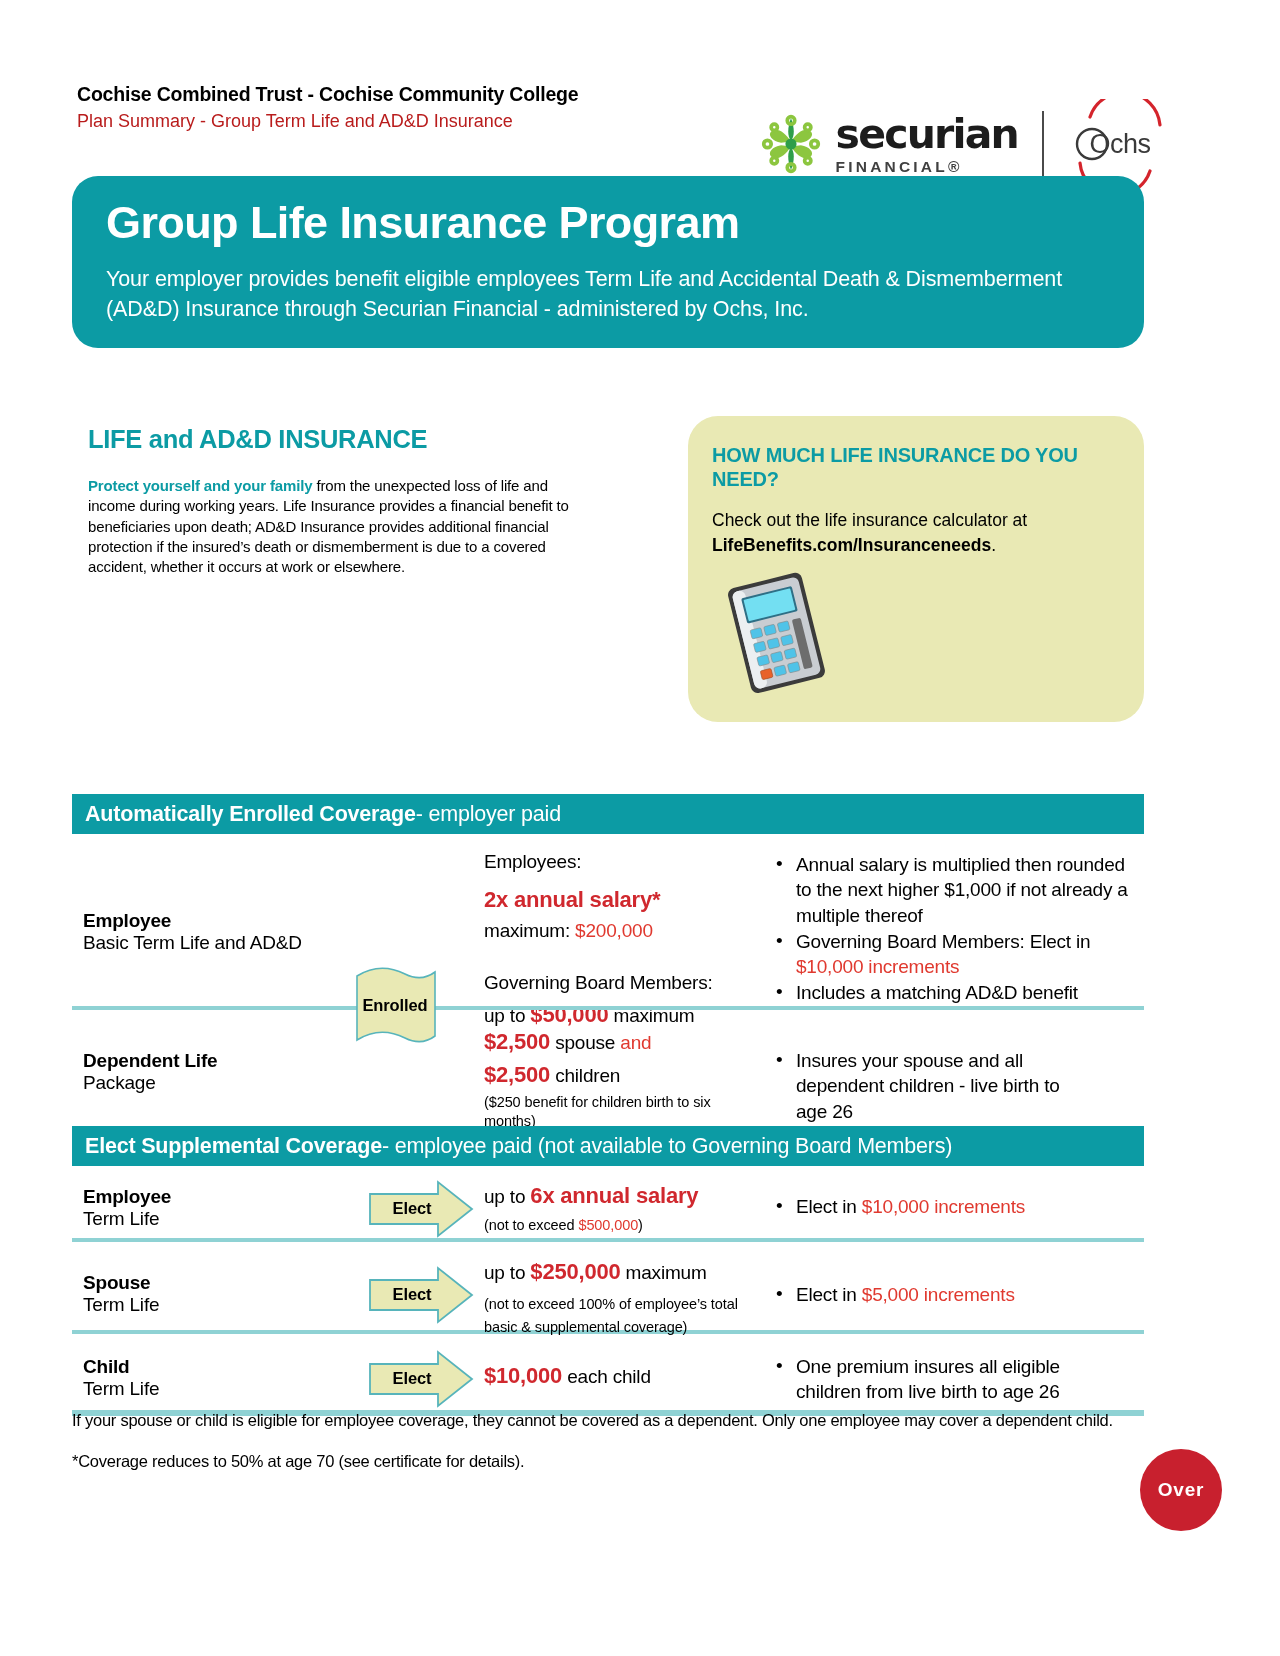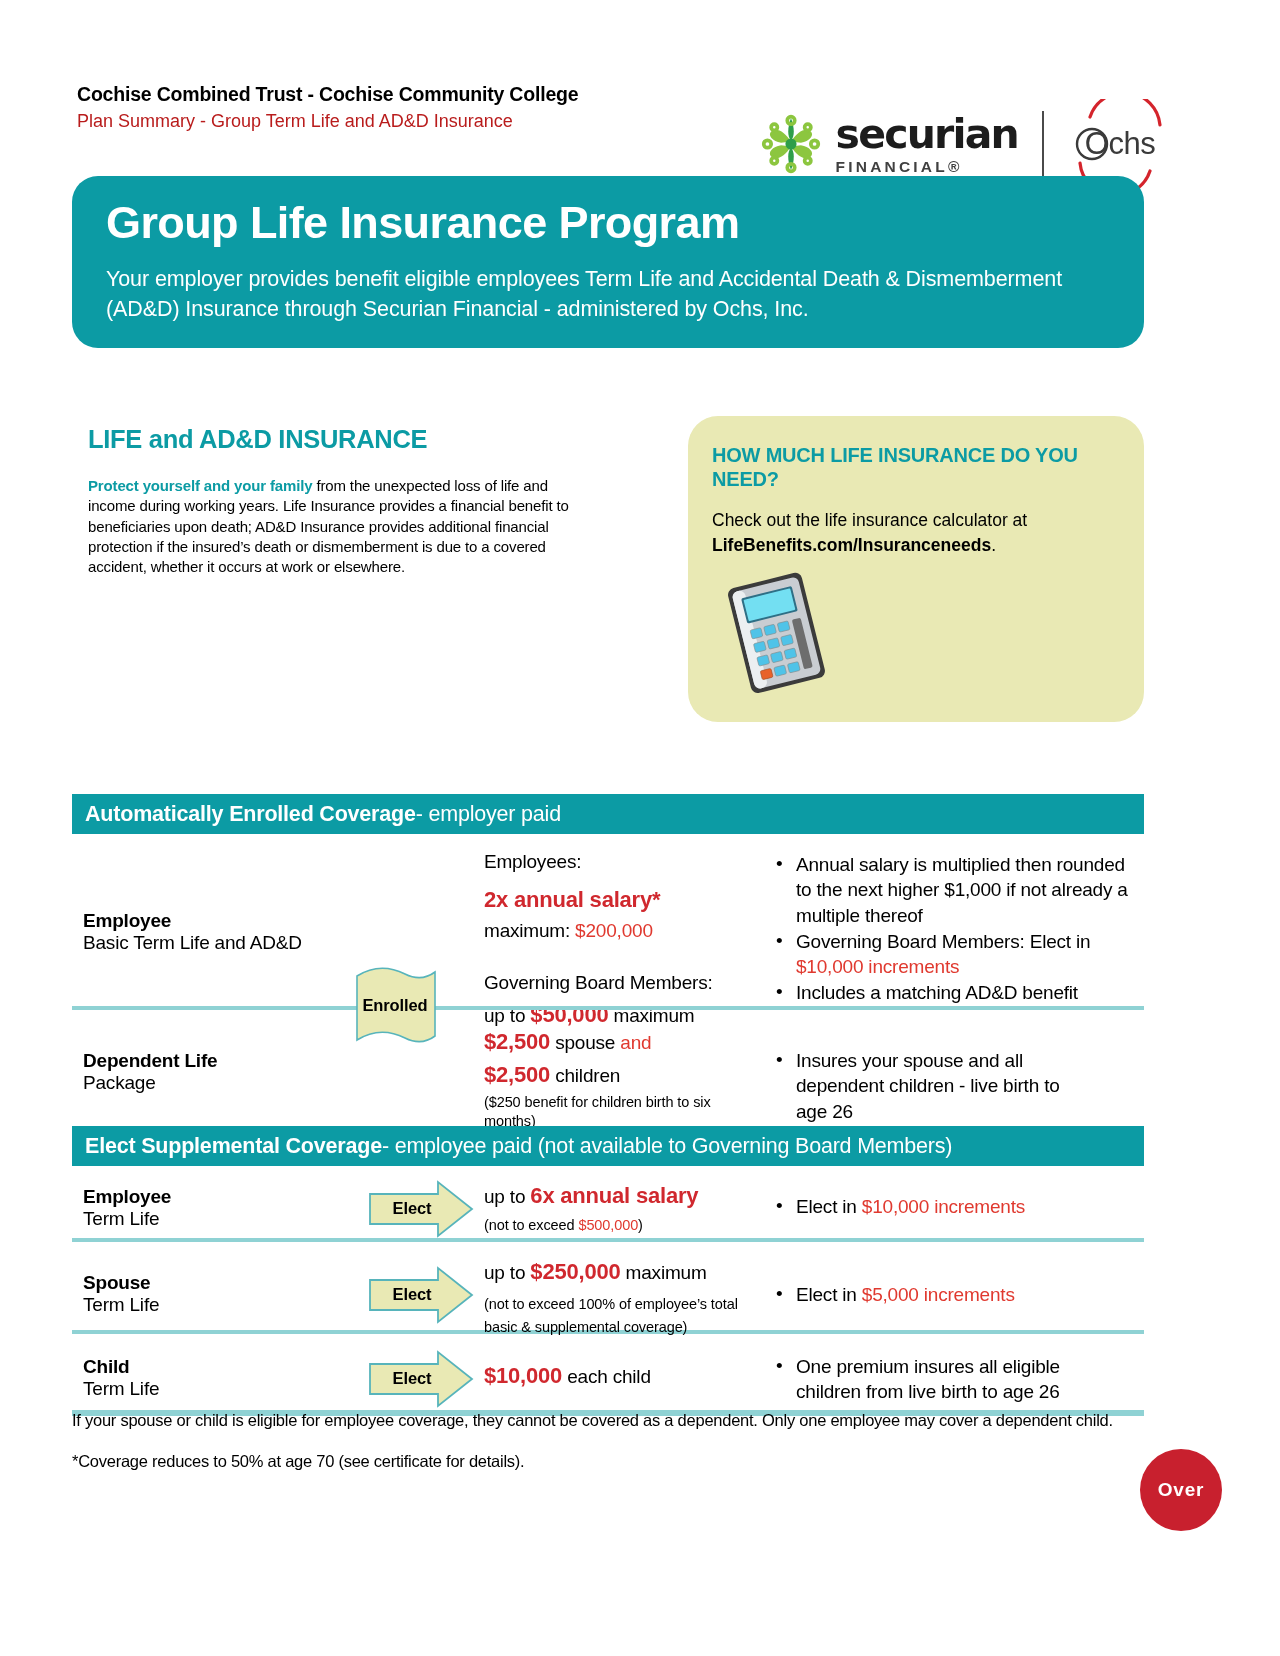--- a/index.html
+++ b/index.html
@@ -38,21 +38,21 @@
   .securian-fin {
     font-size: 15.5px; font-weight: bold; letter-spacing: 3.2px; color: #404040;
     margin-top: 4px; font-family: Liberation Sans, sans-serif;
   }
   .logo-div {
     width: 2px; height: 66px; background: #4a4a4a; margin: 0 24px;
   }
   .ochs-wrap { position: relative; width: 104px; height: 90px; }
   .ochs-txt {
     position: absolute; left: 50%; top: 50%; transform: translate(-50%,-50%);
-    font-size: 31px; color: #3a3a3a; letter-spacing: -0.5px;
+    font-size: 27px; color: #3a3a3a; letter-spacing: -0.5px;
     font-family: "Liberation Sans", sans-serif;
   }
 
   
   .banner {
     position: absolute; top: 176px; left: 72px; width: 1072px; height: 172px;
     background: #0c9ba4; border-radius: 26px;
     padding: 22px 34px 0 34px;
   }
   .banner h1 {

